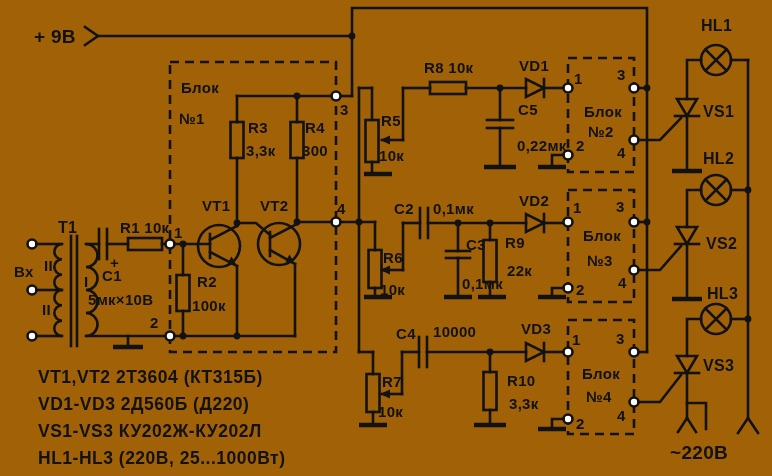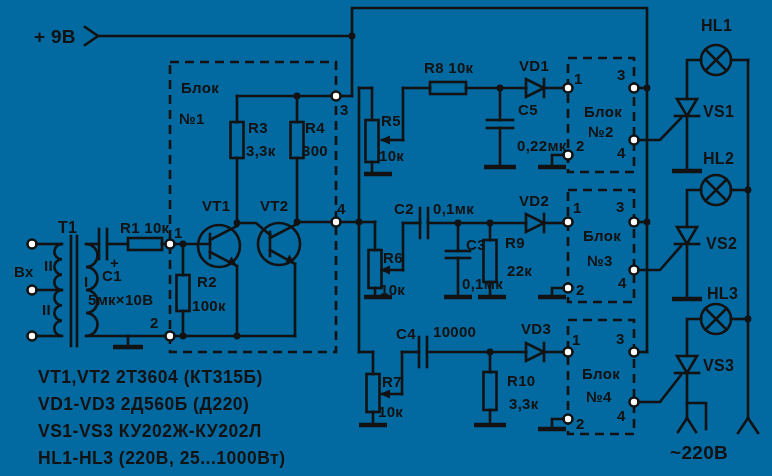--- a/index.html
+++ b/index.html
@@ -1,16 +1,16 @@
 <!DOCTYPE html>
 <html><head>
 <meta charset="utf-8">
 <style>
   html,body{margin:0;padding:0;background:#ffffff;}
-  .page{width:772px;height:476px;position:relative;background:#0369a1;overflow:hidden;}
+  .page{width:772px;height:476px;position:relative;background:#a16207;overflow:hidden;}
   svg{display:block;}
   .wire{stroke:#121212;stroke-width:2.6;fill:none;stroke-linecap:square;}
   .gnd{stroke:#121212;stroke-width:4.5;fill:none;stroke-linecap:butt;}
   .comp{stroke:#121212;stroke-width:2.6;fill:none;}
   .dash{stroke:#121212;stroke-width:2.6;fill:none;stroke-dasharray:9 6;}
   .dot{fill:#121212;stroke:none;}
   .term{fill:#fdfdfb;stroke:#121212;stroke-width:2.6;}
   .arrow{fill:#121212;stroke:none;}
   text{font-family:"Liberation Sans","DejaVu Sans",sans-serif;font-weight:bold;fill:#121212;letter-spacing:0.3px;}
   .t15{font-size:15px;}

